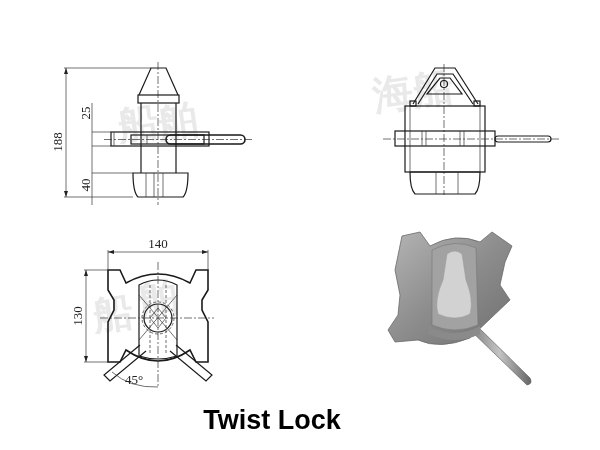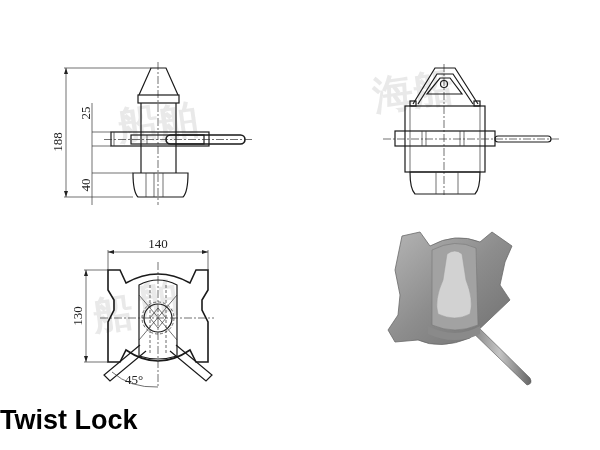--- a/index.html
+++ b/index.html
@@ -6,21 +6,21 @@
   body { width: 600px; height: 450px; position: relative; overflow: hidden; font-family: "Liberation Serif", serif; }
   svg { position: absolute; left: 0; top: 0; }
   .ln { stroke: #1a1a1a; stroke-width: 1.2; fill: none; }
   .ln2 { stroke: #1a1a1a; stroke-width: 1.6; fill: none; }
   .thin { stroke: #333; stroke-width: 0.7; fill: none; }
   .ctr { stroke: #333; stroke-width: 0.7; fill: none; stroke-dasharray: 8 2 2 2; }
   .dash { stroke: #444; stroke-width: 0.8; fill: none; stroke-dasharray: 3 2; }
   .dim-text { font-family: "Liberation Serif", serif; font-size: 13px; fill: #222; }
   .wm { font-family: "DejaVu Serif", serif; font-size: 40px; fill: #d8d8d8; opacity: 0.55; font-weight: bold; }
   .caption {
-    position: absolute; left: 0; top: 405px; width: 544px; 
+    position: absolute; left: 0; top: 405px; width: 544px; text-align: center;
     font-family: "Liberation Sans", sans-serif; font-weight: bold; font-size: 27px; color: #000;
   }
 </style>
 </head>
 <body>
 
 <svg width="600" height="450" viewBox="0 0 600 450">
 
   <g>
     <text class="wm" x="120" y="140" transform="rotate(-8 120 140)">船</text>

